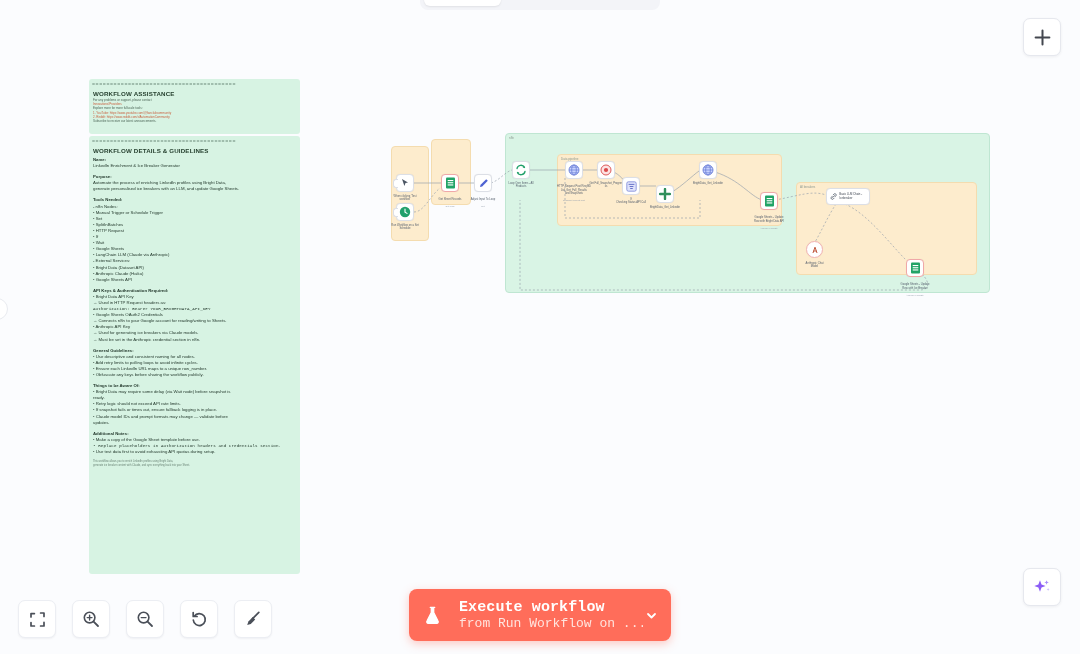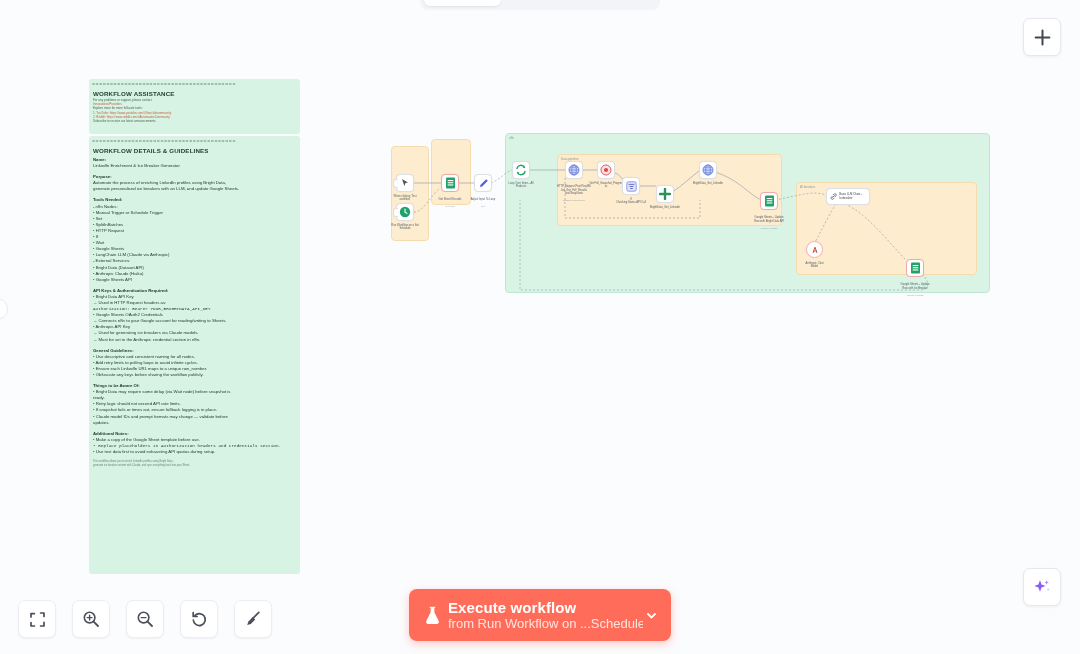--- a/index.html
+++ b/index.html
@@ -67,21 +67,21 @@
     width: 262px; height: 52px;
     background: #ff6d5a;
     border-radius: 8px;
     display: flex; align-items: center;
     padding: 0 12px;
     color: #fff;
     box-shadow: 0 3px 10px rgba(255,109,90,.35);
     cursor: pointer; z-index: 35;
   }
   .exec-icon { width: 22px; flex: 0 0 22px; display:flex; align-items:center; justify-content:center; }
-  .exec-text { margin-left: 5px; flex: 1; overflow: hidden; }
+  .exec-text { margin-left: 16px; flex: 1; overflow: hidden; font-family: Liberation Mono, monospace; }
   .exec-title { font-size: 15px; font-weight: bold; line-height: 17px; letter-spacing: .1px; }
   .exec-sub   { font-size: 13px; line-height: 16px; color: #ffe4de; white-space: nowrap; overflow: hidden; }
   .exec-chev  { width: 16px; flex: 0 0 16px; display:flex; align-items:center; justify-content:center; }
 
   
   .note {
     position: absolute;
     background: #d7f3e3;
     border-radius: 3px;
     overflow: hidden;

